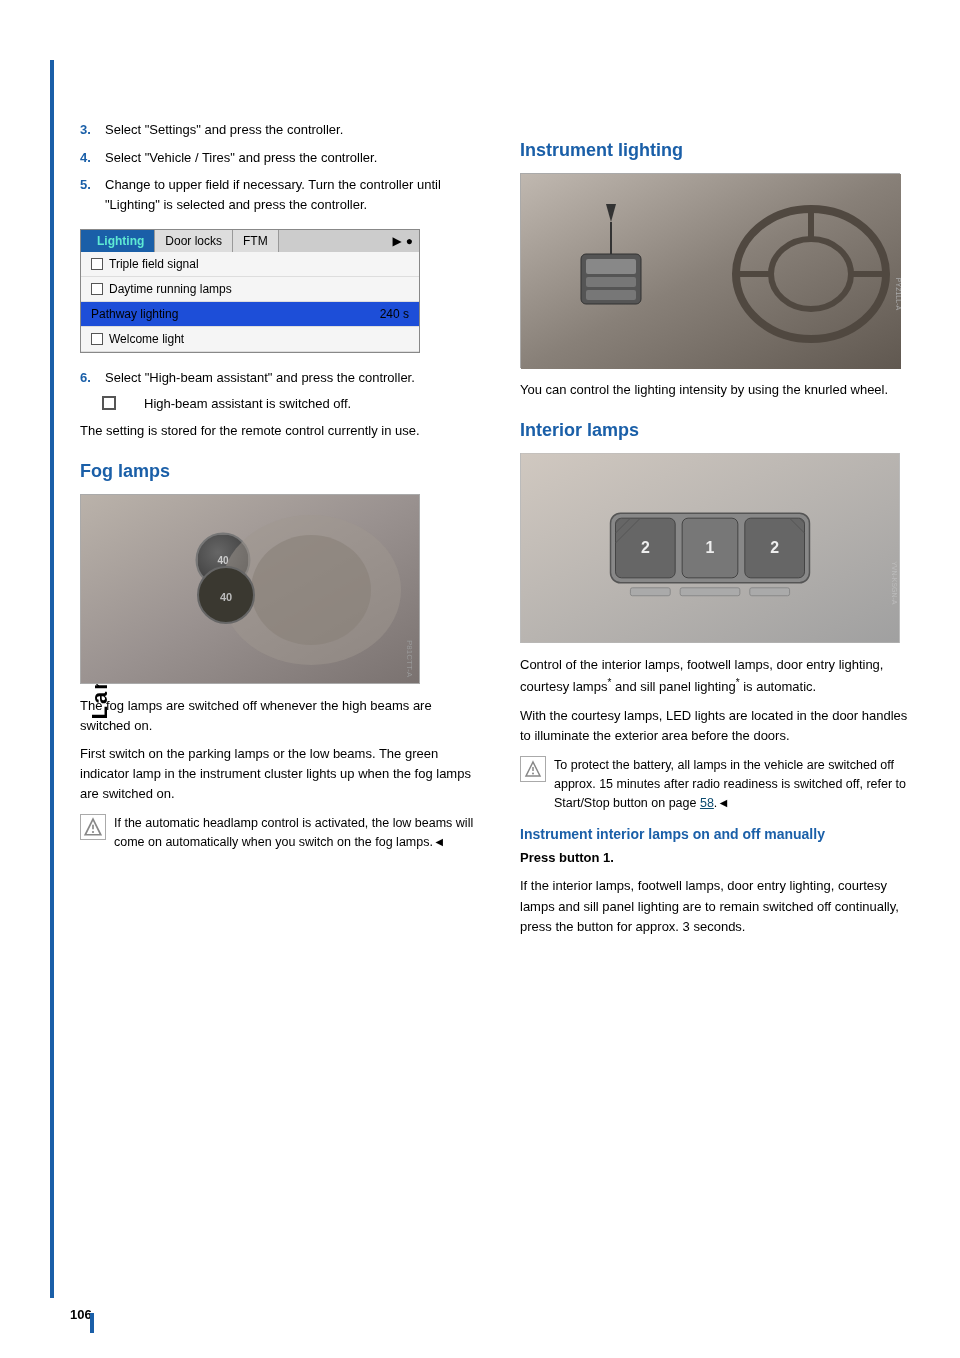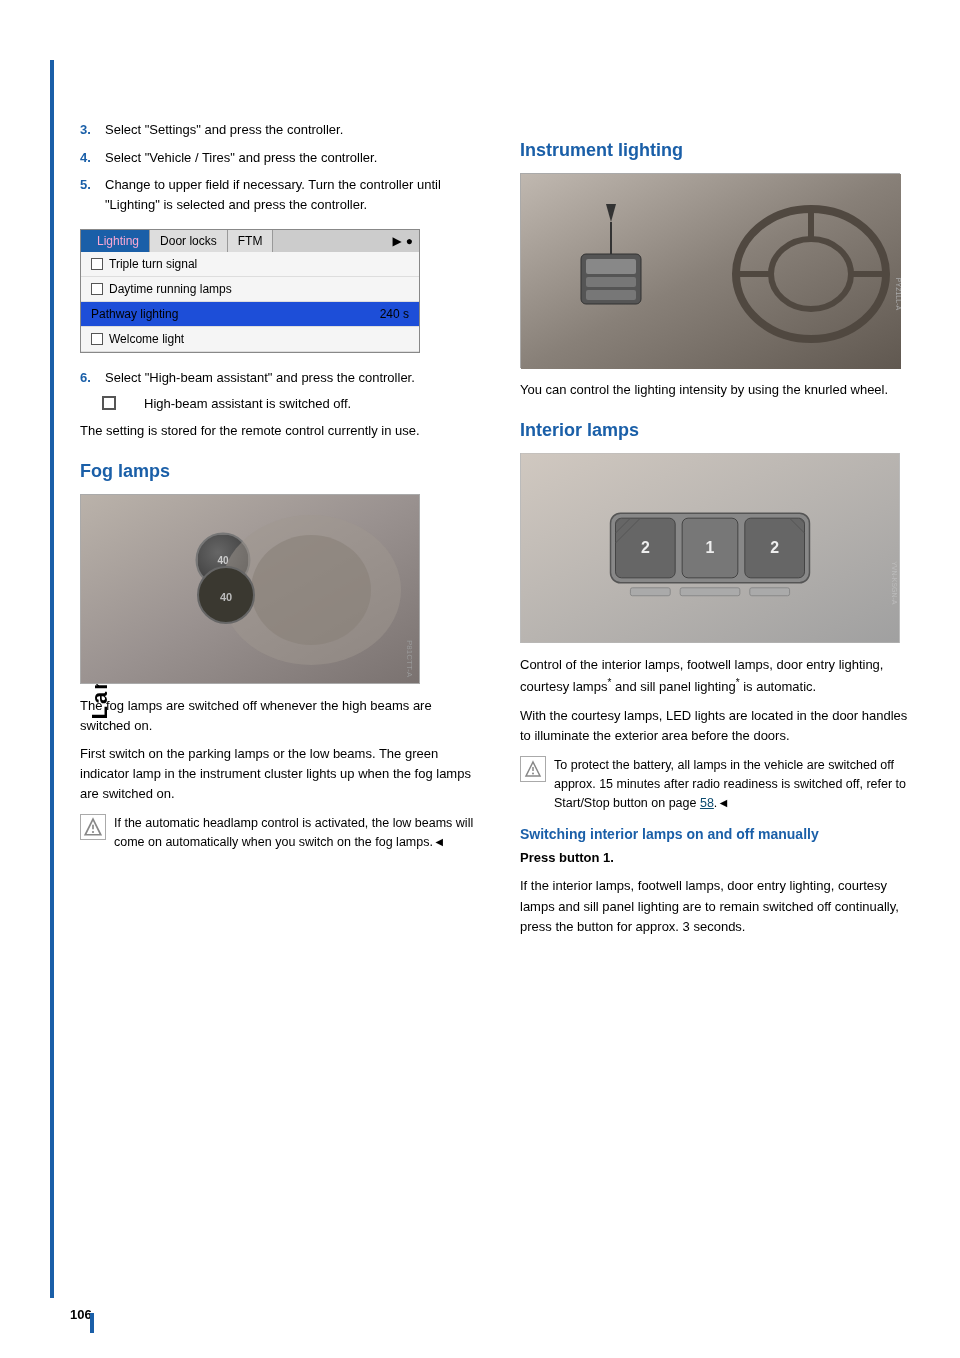--- a/index.html
+++ b/index.html
@@ -84,22 +84,22 @@
       font-size: 12px;
     }
     .menu-tab {
       padding: 4px 10px;
       background: #ddd;
       border-right: 1px solid #999;
       font-size: 12px;
     }
     .menu-tab.active {
       background: #1a5fa8;
-      color: #f9a8d4;
-      font-weight: normal;
+      color: #5eead4;
+      font-weight: bold;
       padding-left: 16px;
     }
     .menu-tab-right {
       margin-left: auto;
       padding: 4px 6px;
       background: #ccc;
       display: flex;
       align-items: center;
       gap: 4px;
     }
@@ -298,21 +298,21 @@
           <div class="menu-tab active">Lighting</div>
           <div class="menu-tab">Door locks</div>
           <div class="menu-tab">FTM</div>
           <div class="menu-tab-right">
             <span>▶</span>
             <span>●</span>
           </div>
         </div>
         <div class="menu-row">
           <span class="menu-checkbox"></span>
-          <span>Triple turn signal</span>
+          <span>Triple field signal</span>
         </div>
         <div class="menu-row">
           <span class="menu-checkbox"></span>
           <span>Daytime running lamps</span>
         </div>
         <div class="menu-row highlighted">
           <span>Pathway lighting</span>
           <span class="menu-row-value">240 s</span>
         </div>
         <div class="menu-row">
@@ -448,21 +448,21 @@
         <div class="triangle-icon-box">
           <svg width="18" height="18" viewBox="0 0 18 18">
             <polygon points="9,2 16,16 2,16" fill="none" stroke="#888" stroke-width="1.5"></polygon>
             <line x1="9" y1="7" x2="9" y2="11" stroke="#888" stroke-width="1.5"></line>
             <circle cx="9" cy="13.5" r="1" fill="#888"></circle>
           </svg>
         </div>
         <span>To protect the battery, all lamps in the vehicle are switched off approx. 15 minutes after radio readiness is switched off, refer to Start/Stop button on page <span class="link-blue">58</span>.◄</span>
       </div>
 
-      <div class="subsection-heading">Switching interior lamps on and off manually</div>
+      <div class="subsection-heading">Instrument interior lamps on and off manually</div>
 
       <p><strong>Press button 1.</strong></p>
 
       <p>If the interior lamps, footwell lamps, door entry lighting, courtesy lamps and sill panel lighting are to remain switched off continually, press the button for approx. 3 seconds.</p>
 
     </div>
   </div>
 
   <div class="page-number">106</div>
   <div class="page-bar"></div>

